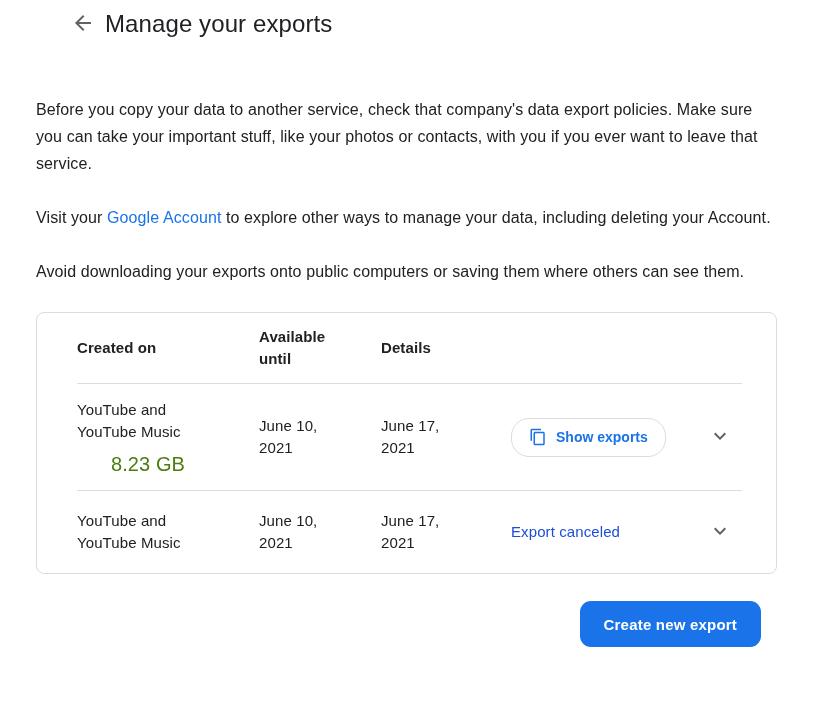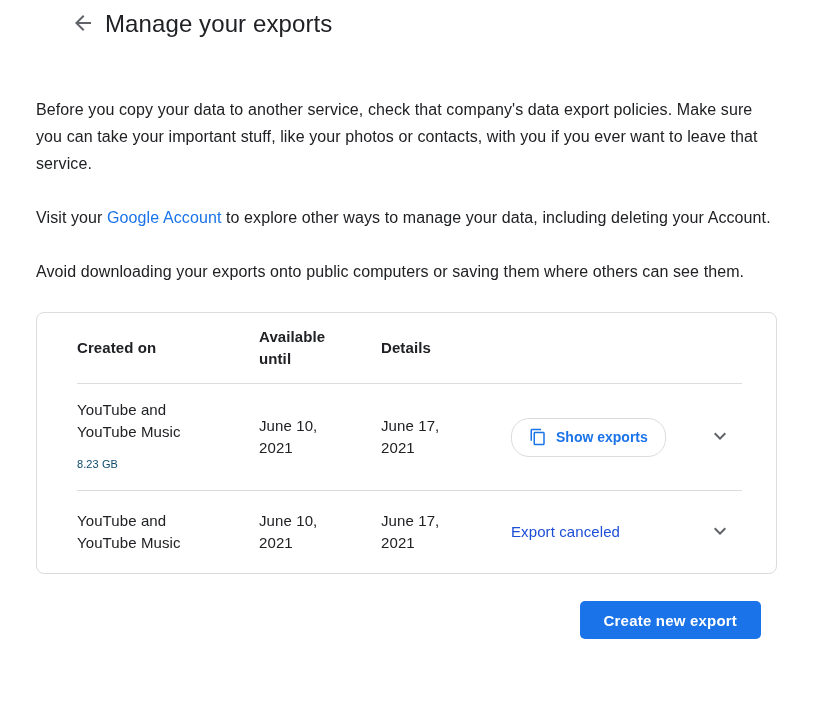--- a/index.html
+++ b/index.html
@@ -23,38 +23,38 @@
   
   .card { border: 1px solid #dadce0; border-radius: 8px; margin-top: 12px; background: #fff; }
   .trow { display: grid; grid-template-columns: 182px 122px 130px 185px 48px;
           align-items: center; padding: 0 33px 0 40px; }
   .thead { min-height: 70px; }
   .thead .cell { font-weight: bold; font-size: 15px; color: #202124; line-height: 22px; }
   .cell { font-size: 15px; color: #202124; line-height: 22px; padding-right: 40px; letter-spacing: 0.1px; }
   .divider { border-top: 1px solid #dadce0; margin: 0 34px 0 40px; }
   .row-1 { min-height: 106px; }
   .row-2 { min-height: 82px; }
-  .export-size { margin-top: 10px; font-size: 11px; color: #0c4a6e; }
+  .export-size { margin-top: 10px; font-size: 20px; color: #4d7c0f; text-align: center; }
   .details-text { color: #1d4ed8; }
 
   .chevron-cell { display: flex; justify-content: center; padding-right: 0; }
   .chevron-btn { background: none; border: none; cursor: pointer; width: 28px; height: 28px;
                  display: flex; align-items: center; justify-content: center; }
 
   
   .show-exports-btn { display: inline-flex; align-items: center; gap: 9px; height: 39px;
                       padding: 0 17px; border: 1px solid #dadce0; border-radius: 18px;
                       background: #fff; color: #1a73e8; font-family: "Liberation Sans", sans-serif;
                       font-size: 14px; font-weight: bold; cursor: pointer; white-space: nowrap; }
 
   
   .actions { display: flex; justify-content: flex-end; margin-top: 27px; padding-right: 16px; }
-  .create-btn { background: #1a73e8; color: #fff; border: none; border-radius: 5px;
+  .create-btn { background: #1a73e8; color: #fff; border: none; border-radius: 11px;
                 font-family: "Liberation Sans", sans-serif; font-size: 15px; font-weight: bold;
-                letter-spacing: 0.2px; padding: 0 24px; height: 38px; cursor: pointer; }
+                letter-spacing: 0.2px; padding: 0 24px; height: 46px; cursor: pointer; }
 </style>
 </head>
 <body>
 
 <div class="page">
 
   <div class="page-header">
     <button class="back-btn">
       <span>
         <svg width="24" height="24" viewBox="0 0 24 24">

